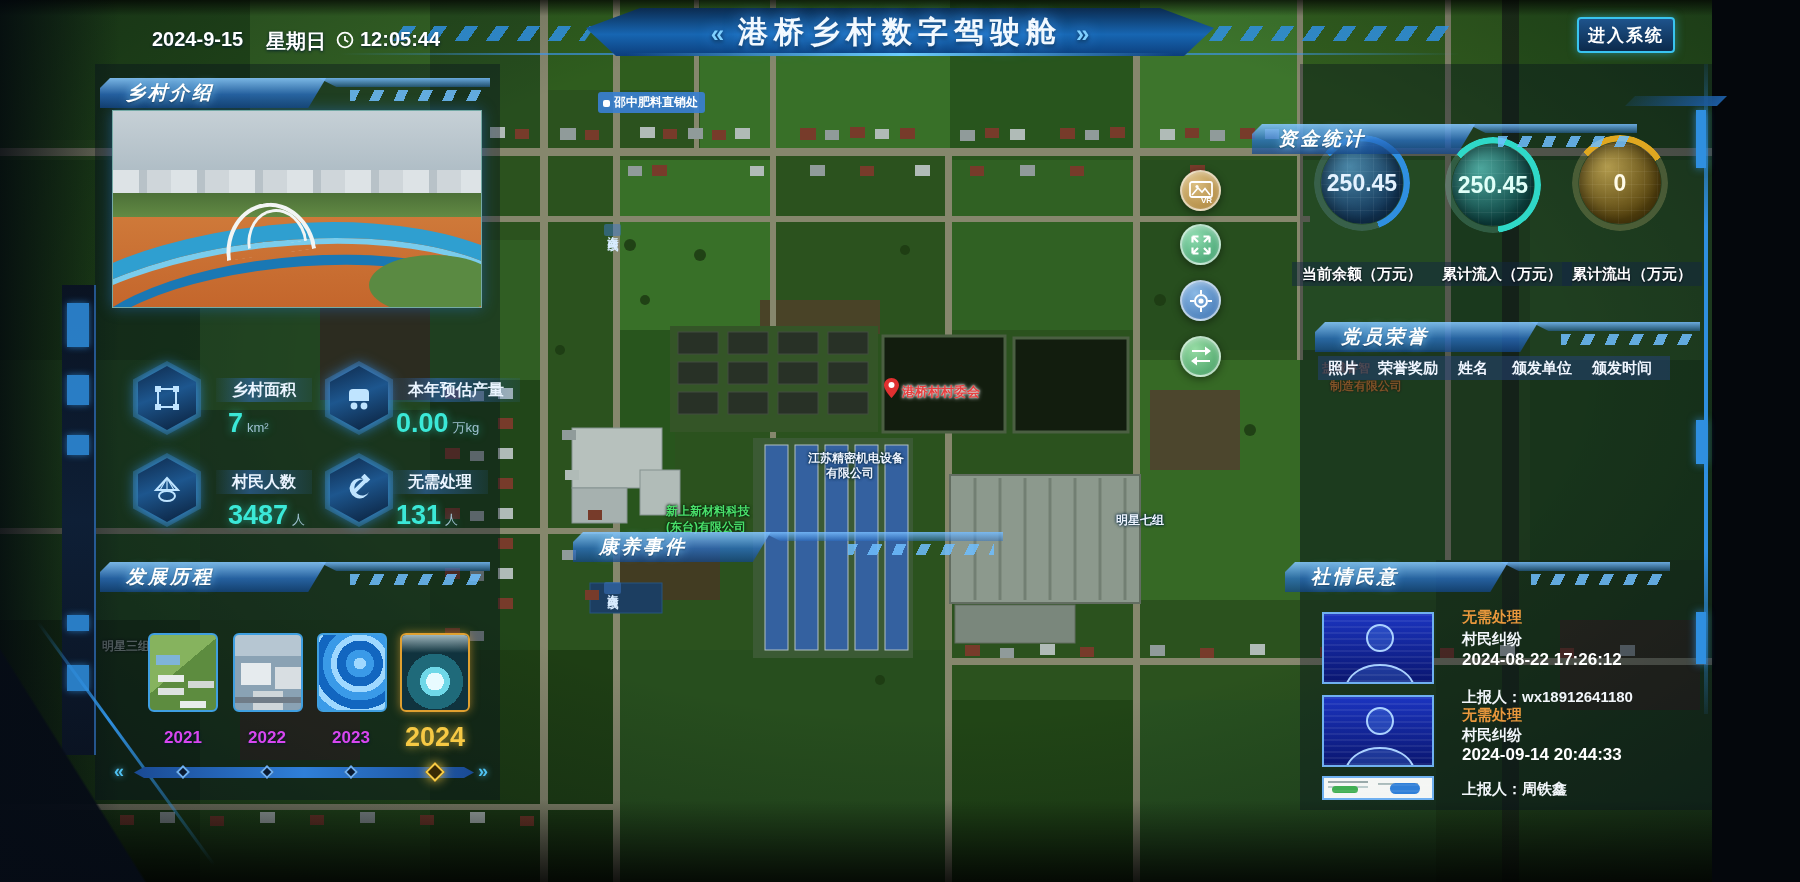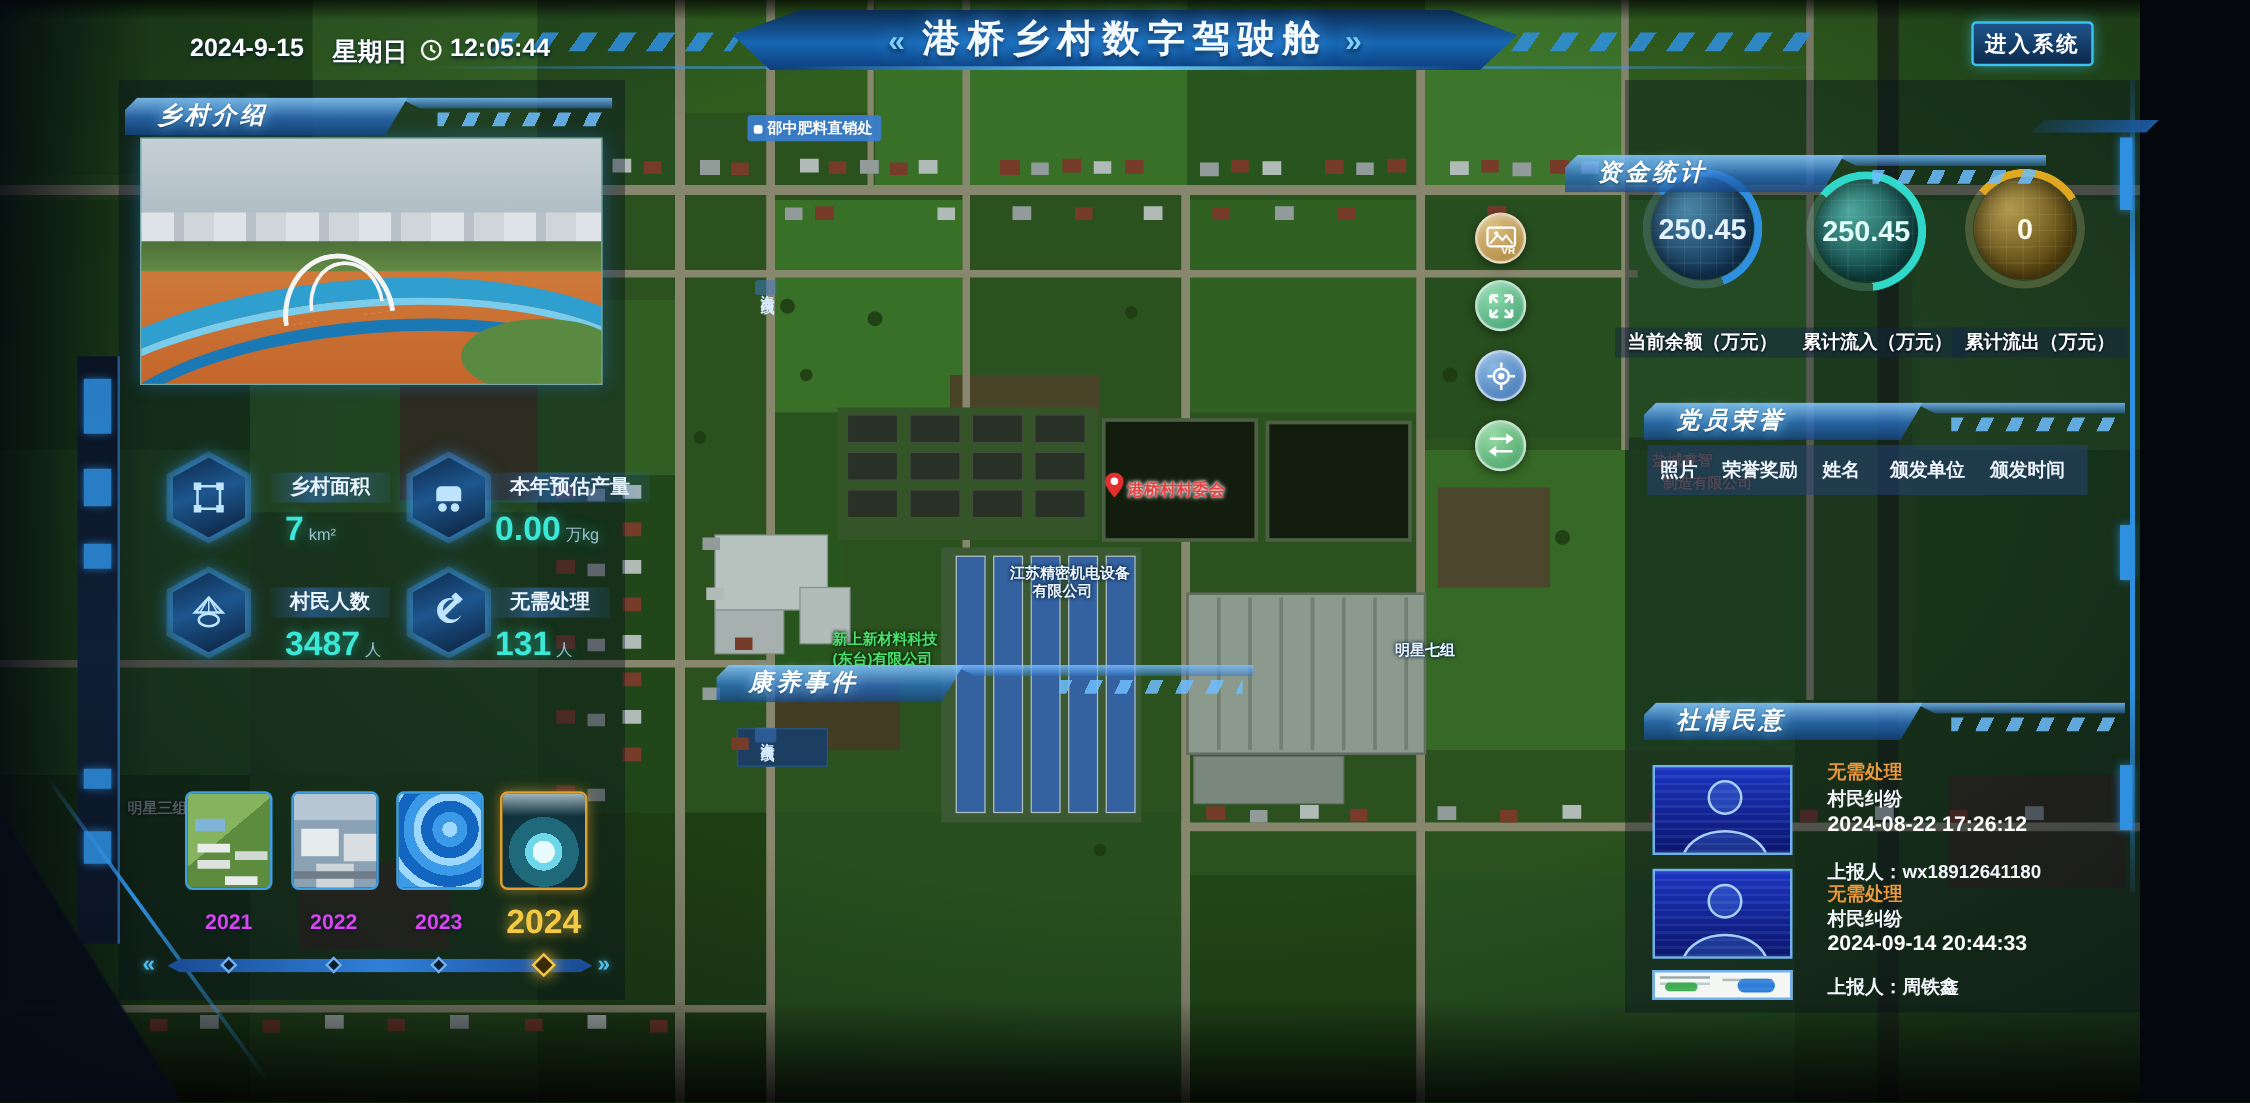--- a/index.html
+++ b/index.html
@@ -120,21 +120,21 @@
   .g-ring{position:absolute;inset:0;border-radius:50%;
     -webkit-mask:radial-gradient(circle,transparent 41px,#000 42px);mask:radial-gradient(circle,transparent 41px,#000 42px);}
   .g-globe{position:absolute;inset:7px;border-radius:50%;display:flex;align-items:center;justify-content:center;
     font-size:23px;font-weight:bold;box-shadow:inset 0 0 18px rgba(0,0,0,.55);
     background-image:repeating-linear-gradient(0deg,rgba(255,255,255,.08) 0 1px,transparent 1px 13px),
                      repeating-linear-gradient(90deg,rgba(255,255,255,.08) 0 1px,transparent 1px 13px);}
   .g-label{position:absolute;z-index:7;width:140px;height:24px;line-height:24px;text-align:center;color:#fff;
     font-size:15px;font-weight:bold;background:rgba(18,38,66,.5);white-space:nowrap;text-shadow:0 1px 2px #001;}
 
   
-  .tbl-head{position:absolute;left:1318px;top:356px;width:352px;height:40px;z-index:7;
+  .tbl-head{position:absolute;left:1318px;top:356px;width:352px;height:24px;z-index:7;
     background:rgba(36,66,116,.55);display:flex;align-items:center;color:#f0f6ff;font-size:15px;font-weight:bold;}
   .tbl-head span{position:absolute;white-space:nowrap;}
 
   
   .sent-thumb{position:absolute;left:1322px;width:112px;height:72px;z-index:7;border:2px solid #6fb0f0;overflow:hidden;cursor:pointer;
     background:linear-gradient(180deg,#1b34c0,#0a1670);}
   .sent-thumb::after{content:"";position:absolute;inset:0;background:repeating-linear-gradient(0deg,rgba(255,255,255,.07) 0 2px,transparent 2px 6px);}
   .sent-thumb.web{height:24px;background:#f4f6f4;border-color:#6fb0f0;}
   .sent-thumb.web i{position:absolute;left:8px;top:8px;width:26px;height:7px;border-radius:4px;background:#3fae52;box-shadow:60px -1px 0 2px #2f7fd8;}
   .sent-thumb.web b{position:absolute;left:4px;top:3px;width:40px;height:2px;background:#9aa;box-shadow:0 5px 0 #bcc,50px 2px 0 #abb;}
@@ -499,20 +499,26 @@
       <svg width="32" height="32">
           <path d="M22 6 a10 10 0 1 0 4 12 a8 8 0 1 1 -4 -12" fill="#bfe4ff"></path>
         <rect x="15" y="4" width="4" height="16" fill="#bfe4ff" transform="rotate(45 17 12)"></rect>
         <rect x="19" y="2" width="8" height="5" fill="#bfe4ff" transform="rotate(45 23 4)"></rect>
         </svg>
     </div>
   </div>
   <span class="slabel" style="left:392px;top:470px;">无需处理</span>
   <span class="sval" style="left:396px;top:500px;"><span>131</span><span class="sunit">人</span></span>
 
+  <div class="phead" style="left:100px;top:562px;width:390px;">
+    <div class="ph-bar"></div>
+      <div class="ph-line"></div>
+      <div class="ph-hash"></div>
+    <span class="ph-t">发展历程</span>
+  </div>
 
   <div class="thumb th21" style="left:148px;top:633px;"></div>
   <div class="thumb th22" style="left:233px;top:633px;"></div>
   <div class="thumb th23" style="left:317px;top:633px;"></div>
   <div class="thumb th24 active" style="left:400px;top:633px;"></div>
 
   <span class="year" style="left:148px;top:728px;">2021</span>
   <span class="year" style="left:232px;top:728px;">2022</span>
   <span class="year" style="left:316px;top:728px;">2023</span>
   <span class="year active" style="left:400px;top:722px;">2024</span>
@@ -592,21 +598,21 @@
     <span class="ph-t">党员荣誉</span>
   </div>
   <div class="tbl-head">
     <span style="left:10px;">照片</span>
     <span style="left:60px;">荣誉奖励</span>
     <span style="left:140px;">姓名</span>
     <span style="left:194px;">颁发单位</span>
     <span style="left:274px;">颁发时间</span>
   </div>
 
-  <div class="phead" style="left:1315px;top:562px;width:385px;">
+  <div class="phead" style="left:1285px;top:562px;width:385px;">
     <div class="ph-bar"></div>
       <div class="ph-line"></div>
       <div class="ph-hash"></div>
     <span class="ph-t">社情民意</span>
   </div>
 
   <div class="sent-thumb" style="top:612px;">
     <svg viewBox="0 0 112 72" width="112" height="72">
       <circle cx="56" cy="24" r="13" fill="rgba(90,160,255,.25)" stroke="#a8d0ff" stroke-width="2"></circle>
       <path d="M22 72 C30 44 82 44 90 72 Z" fill="rgba(90,160,255,.22)" stroke="#a8d0ff" stroke-width="2"></path>

